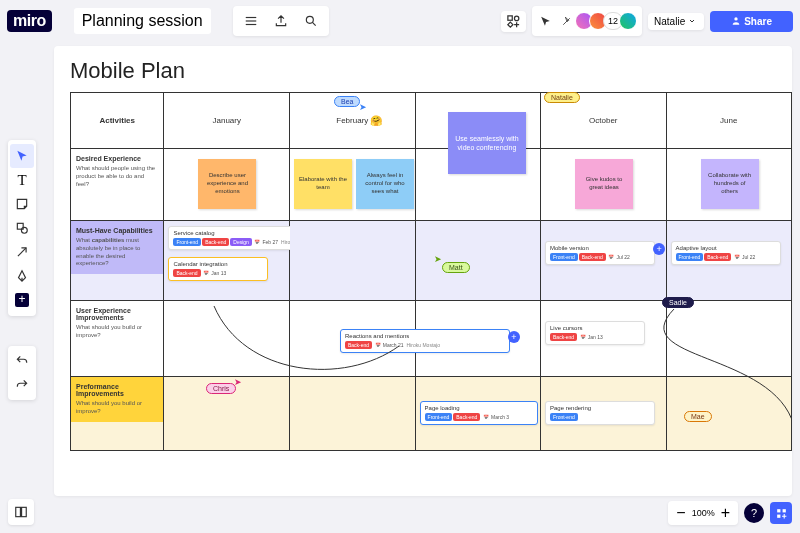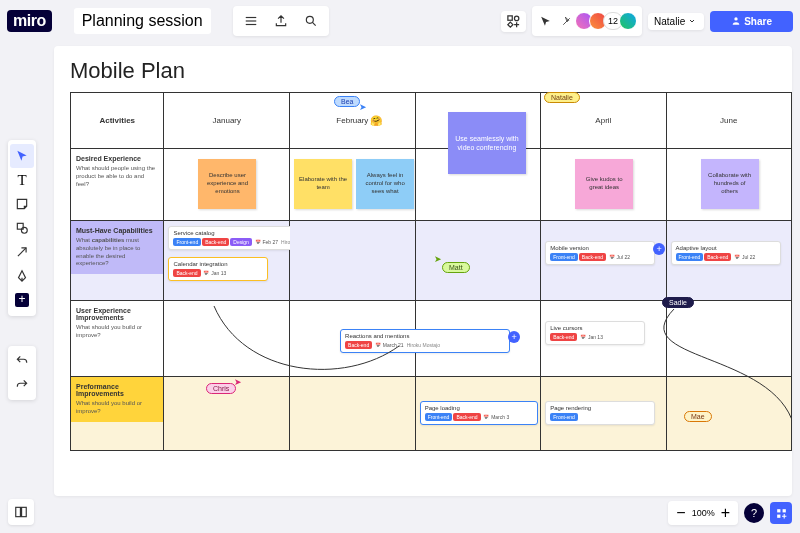--- a/index.html
+++ b/index.html
@@ -201,21 +201,21 @@
 <div class="canvas">
   <div class="title">Mobile Plan</div>
 
   <table class="grid">
     <tbody>
         <tr>
       <th class="hdr-col">Activities</th>
       <th class="mcol">January</th>
       <th class="mcol"><span>February</span><span class="emoji" style="left:80px;top:22px">🤗</span></th>
       <th class="mcol">March</th>
-      <th class="mcol">April</th>
+      <th class="mcol">October</th>
       <th class="mcol">June</th>
     </tr>
     <tr class="r1">
       <td class="hdr-col">
             <div class="rowhead">
               <div class="rt">Desired Experience</div>
               <div class="rd">What should people using the product be able to do and feel?</div>
             </div>
           </td>
       <td>

